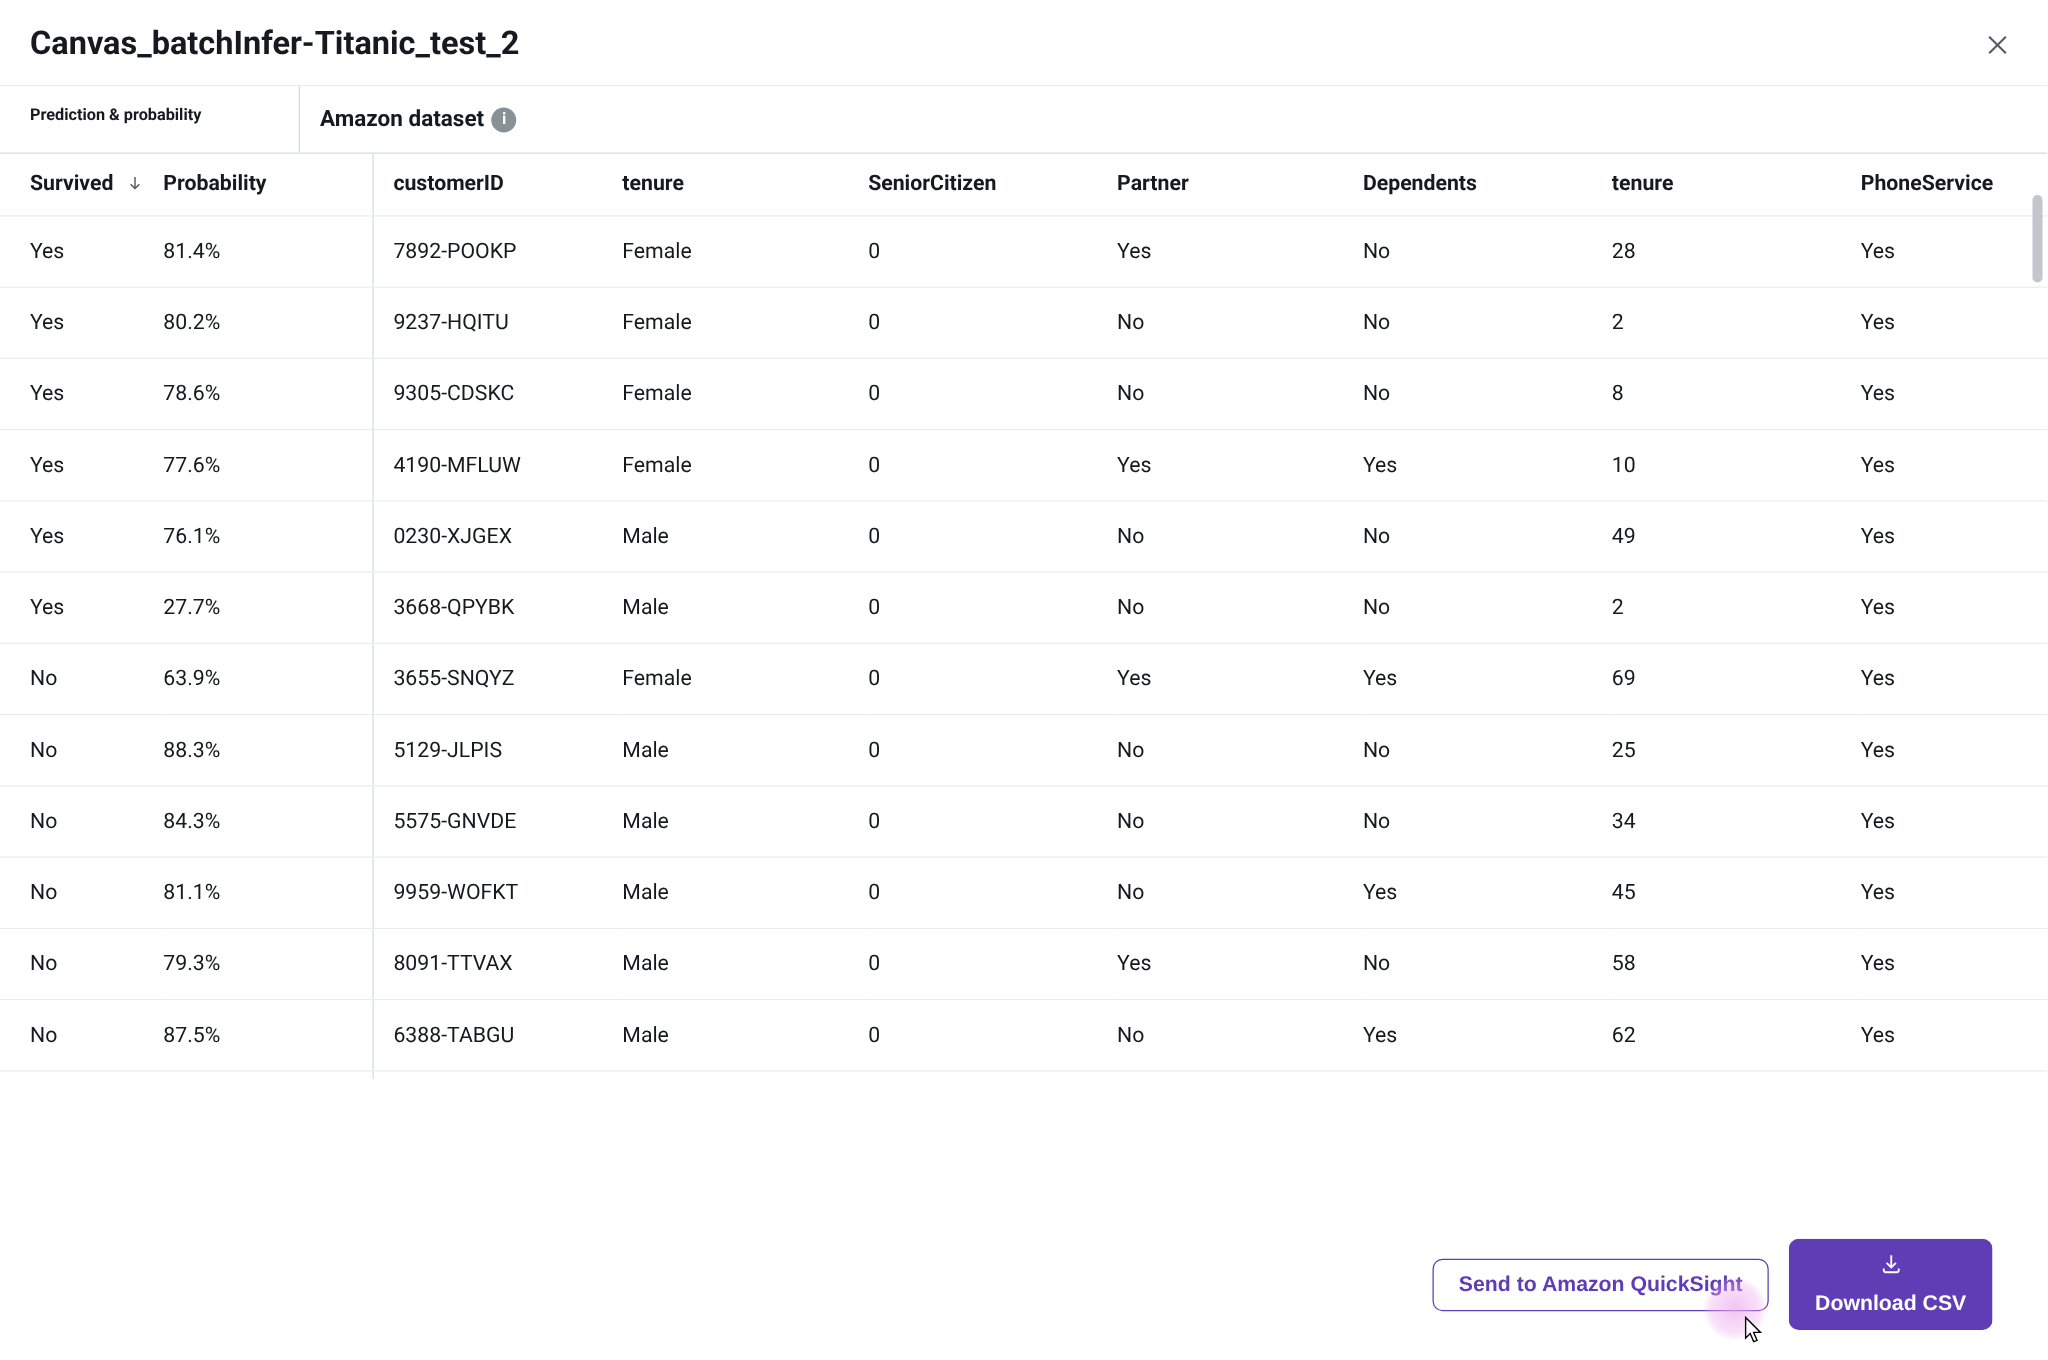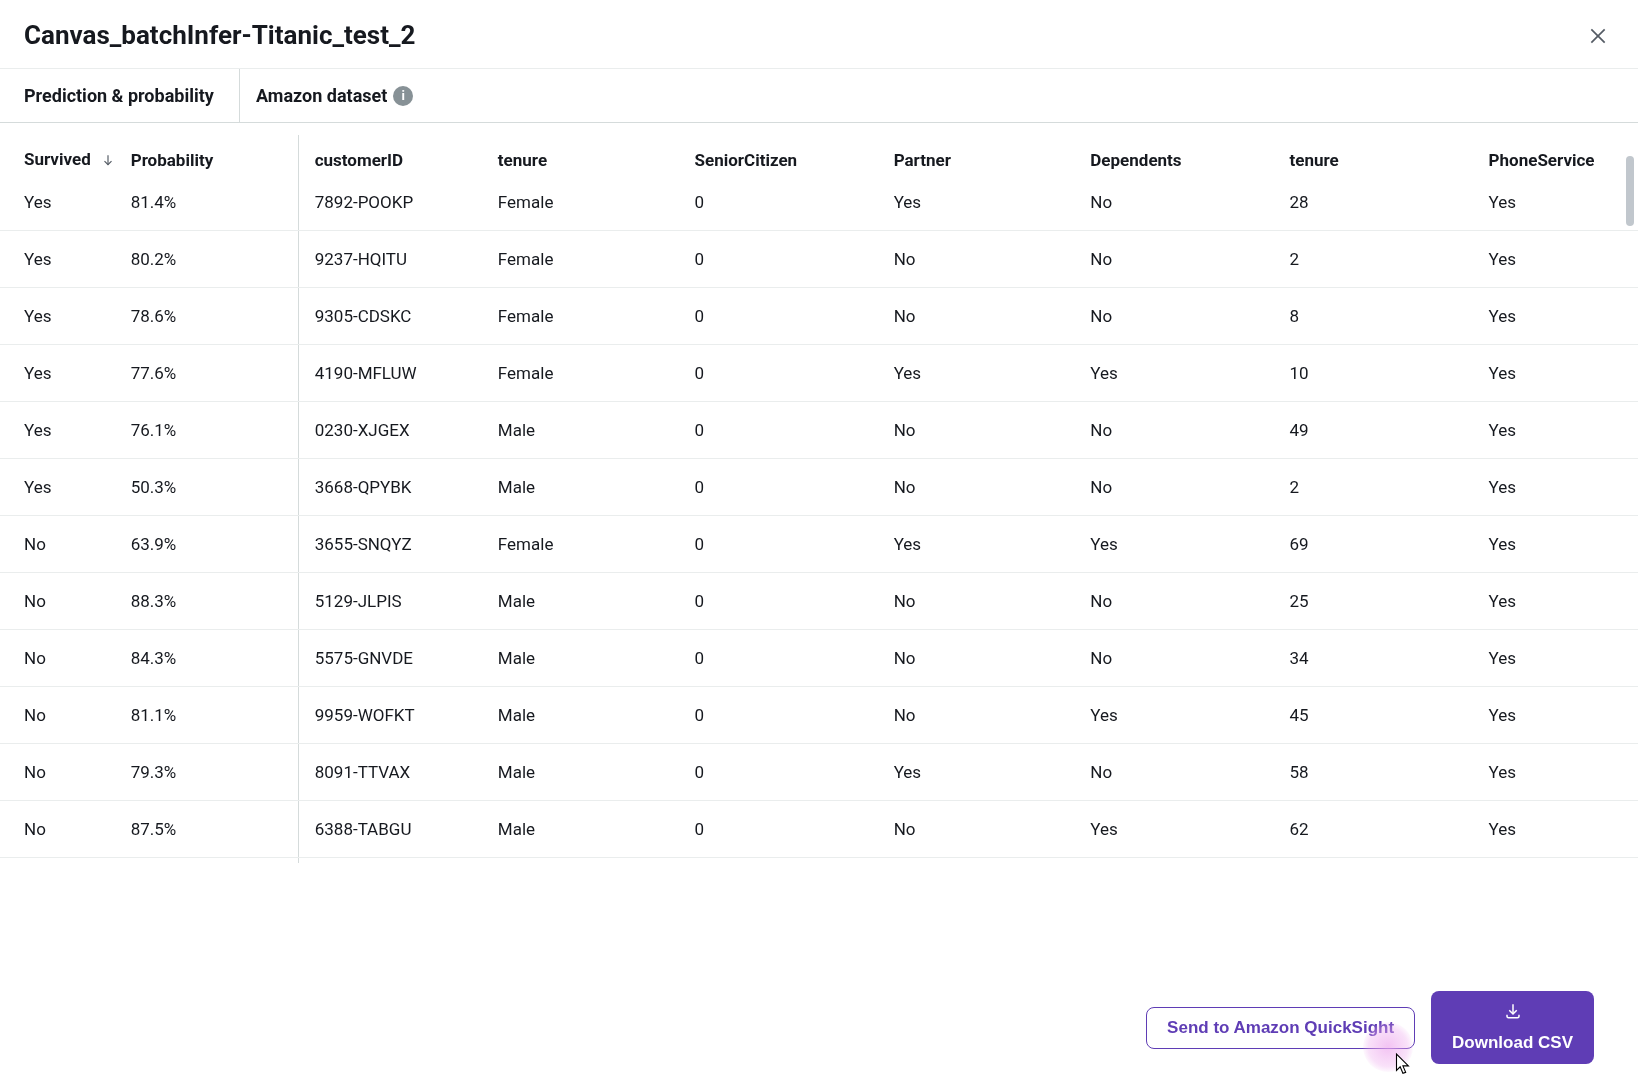--- a/index.html
+++ b/index.html
@@ -40,21 +40,21 @@
     fill: none;
   }
   .section-headers {
     display: flex;
     border-top: 1px solid #eaeded;
     border-bottom: 1px solid #d5dbdb;
   }
   .section-header-left {
     width: 240px;
     padding: 16px 24px;
-    font-size: 18px;
+    font-size: 13px;
     font-weight: 700;
     color: #16191f;
     border-right: 1px solid #d5dbdb;
   }
   .section-header-right {
     flex: 1;
     padding: 16px 16px;
     font-size: 18px;
     font-weight: 700;
     color: #16191f;
@@ -85,21 +85,21 @@
     border-collapse: collapse;
   }
   .table th {
     text-align: left;
     font-size: 17px;
     font-weight: 700;
     color: #16191f;
     padding: 14px 0 14px 0;
     border-bottom: 1px solid #eaeded;
     position: sticky;
-    top: 12px;
+    top: 0;
     background: #fff;
   }
   .table td {
     font-size: 17px;
     color: #16191f;
     padding: 18px 0;
     border-bottom: 1px solid #eaeded;
   }
   .col-survived { width: 105px; padding-left: 24px !important; }
   .col-probability { width: 135px; padding-right: 0 !important; position: relative; }
@@ -294,21 +294,21 @@
           <td class="col-customerid">0230-XJGEX</td>
           <td class="col-gender">Male</td>
           <td class="col-seniorcitizen">0</td>
           <td class="col-partner">No</td>
           <td class="col-dependents">No</td>
           <td class="col-tenure">49</td>
           <td class="col-phoneservice">Yes</td>
         </tr>
         <tr>
           <td class="col-survived">Yes</td>
-          <td class="col-probability">50.3%</td>
+          <td class="col-probability">27.7%</td>
           <td class="col-customerid">3668-QPYBK</td>
           <td class="col-gender">Male</td>
           <td class="col-seniorcitizen">0</td>
           <td class="col-partner">No</td>
           <td class="col-dependents">No</td>
           <td class="col-tenure">2</td>
           <td class="col-phoneservice">Yes</td>
         </tr>
         <tr>
           <td class="col-survived">No</td>

